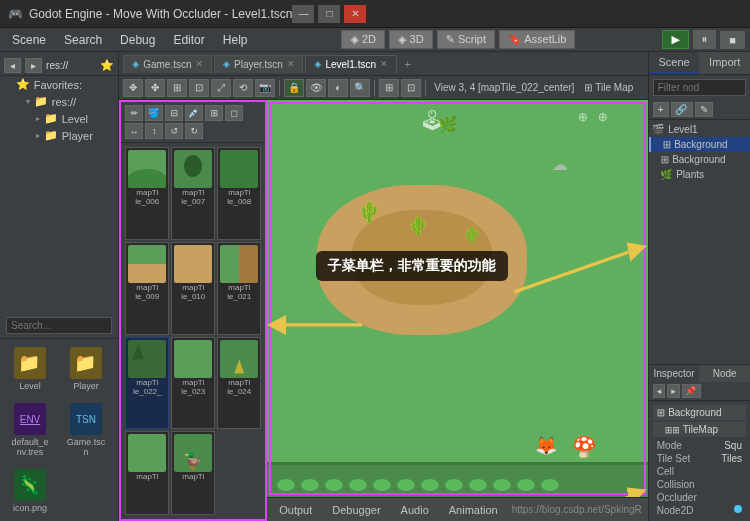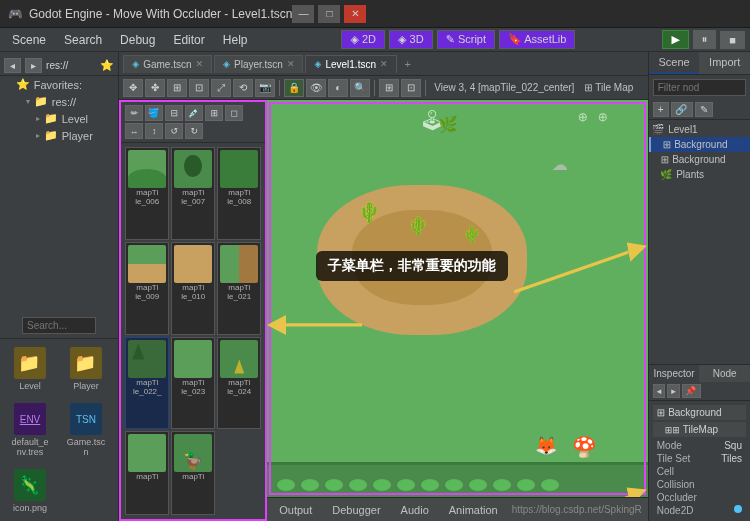--- a/index.html
+++ b/index.html
@@ -27,21 +27,21 @@
       display: flex;
       align-items: center;
       padding: 0 4px;
       border-bottom: 1px solid #2b2b2b;
       gap: 2px;
     }
     .menu-item { padding: 2px 8px; cursor: pointer; color: #d0d0d0; font-size: 12px; }
     .menu-spacer { flex: 1; }
     .toolbar-btn {
       padding: 2px 8px;
-      background: #6d28d9;
+      background: #737373;
       border: 1px solid #5a5d5e;
       color: #d0d0d0;
       cursor: pointer;
       font-size: 11px;
       margin: 0 1px;
       display: flex; align-items: center; gap: 3px;
     }
     .play-btn { background: #2d6a2d; border-color: #3a8a3a; color: #fff; }
     .pause-btn { background: #5a5d5e; }
     .stop-btn { background: #5a5d5e; }
@@ -117,21 +117,21 @@
       justify-content: center;
       font-size: 18px;
       margin-bottom: 2px;
     }
     .file-icon.folder { background: #6b5a1e; color: #e8c44a; }
     .file-icon.tscn { background: #1a3a5c; color: #5bc0eb; }
     .file-icon.tres { background: #3a1a5c; color: #b57cec; }
     .file-icon.png { background: #1a5c2a; color: #5be05a; }
     .file-label { font-size: 9px; text-align: center; color: #b0b0b0; word-break: break-all; }
 
-    .fs-search { padding: 4px 22px; }
+    .fs-search { padding: 4px 6px; }
     .fs-search input { width: 100%; background: #2b2b2b; border: 1px solid #555; color: #d0d0d0; padding: 2px 4px; font-size: 10px; }
 
     
     #middle-area {
       flex: 1;
       display: flex;
       flex-direction: column;
     }
 
     

